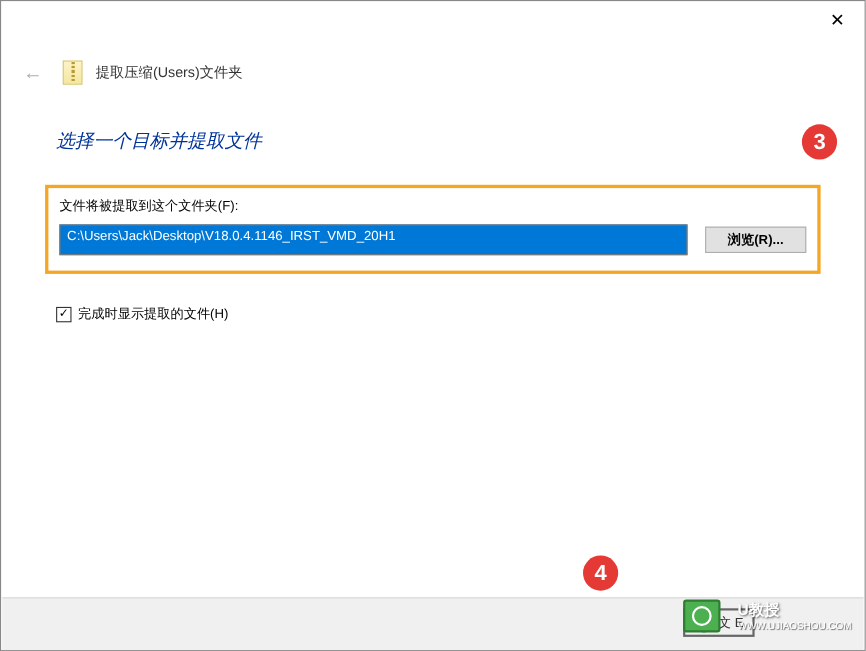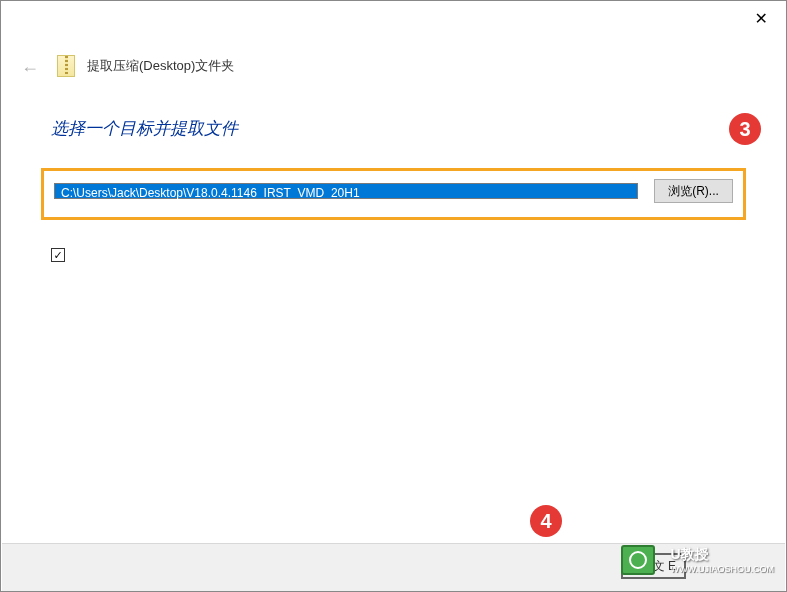--- a/index.html
+++ b/index.html
@@ -72,38 +72,39 @@
       color: #000;
       margin-bottom: 8px;
     }
     .path-row {
       display: flex;
       gap: 16px;
       align-items: center;
     }
     .path-input {
       flex: 1;
-      height: 16px;
+      height: 28px;
       border: 1px solid #7a7a7a;
       background: #0078d7;
       color: #fff;
       font-size: 12px;
       padding: 2px 6px;
       font-family: "Segoe UI", sans-serif;
     }
     .browse-btn {
-      width: 79px;
+      width: 92px;
       height: 24px;
       background: #e1e1e1;
       border: 1px solid #adadad;
       font-size: 12px;
       cursor: pointer;
       display: flex;
       align-items: center;
       justify-content: center;
+      font-weight: bold;
     }
     .checkbox-row {
       display: flex;
       align-items: center;
       gap: 6px;
       padding: 28px 0 0 50px;
     }
     .checkbox {
       width: 14px;
       height: 14px;
@@ -210,34 +211,36 @@
 </head>
 <body>
 
 <div class="titlebar">
   <span class="close-x">✕</span>
 </div>
 
 <div class="header">
   <span class="back-arrow">←</span>
   <span class="zip-icon"></span>
-  <span class="header-title">提取压缩(Desktop)文件夹</span>
+  <span class="header-title">提取压缩(Users)文件夹</span>
 </div>
 
 <div class="heading">选择一个目标并提取文件</div>
 
 <div class="highlight-box">
+  <div class="folder-label">文件将被提取到这个文件夹(F):</div>
   <div class="path-row">
     <div class="path-input">C:\Users\Jack\Desktop\V18.0.4.1146_IRST_VMD_20H1</div>
     <div class="browse-btn">浏览(R)...</div>
   </div>
 </div>
 
 <div class="checkbox-row">
   <span class="checkbox">✓</span>
+  <span class="checkbox-label">完成时显示提取的文件(H)</span>
 </div>
 
 <div class="badge badge-3">3</div>
 <div class="badge badge-4">4</div>
 
 <div class="bottom-bar"></div>
 
 <div class="footer-extract">
   <span class="ring"></span>
   <span>文 E</span>

